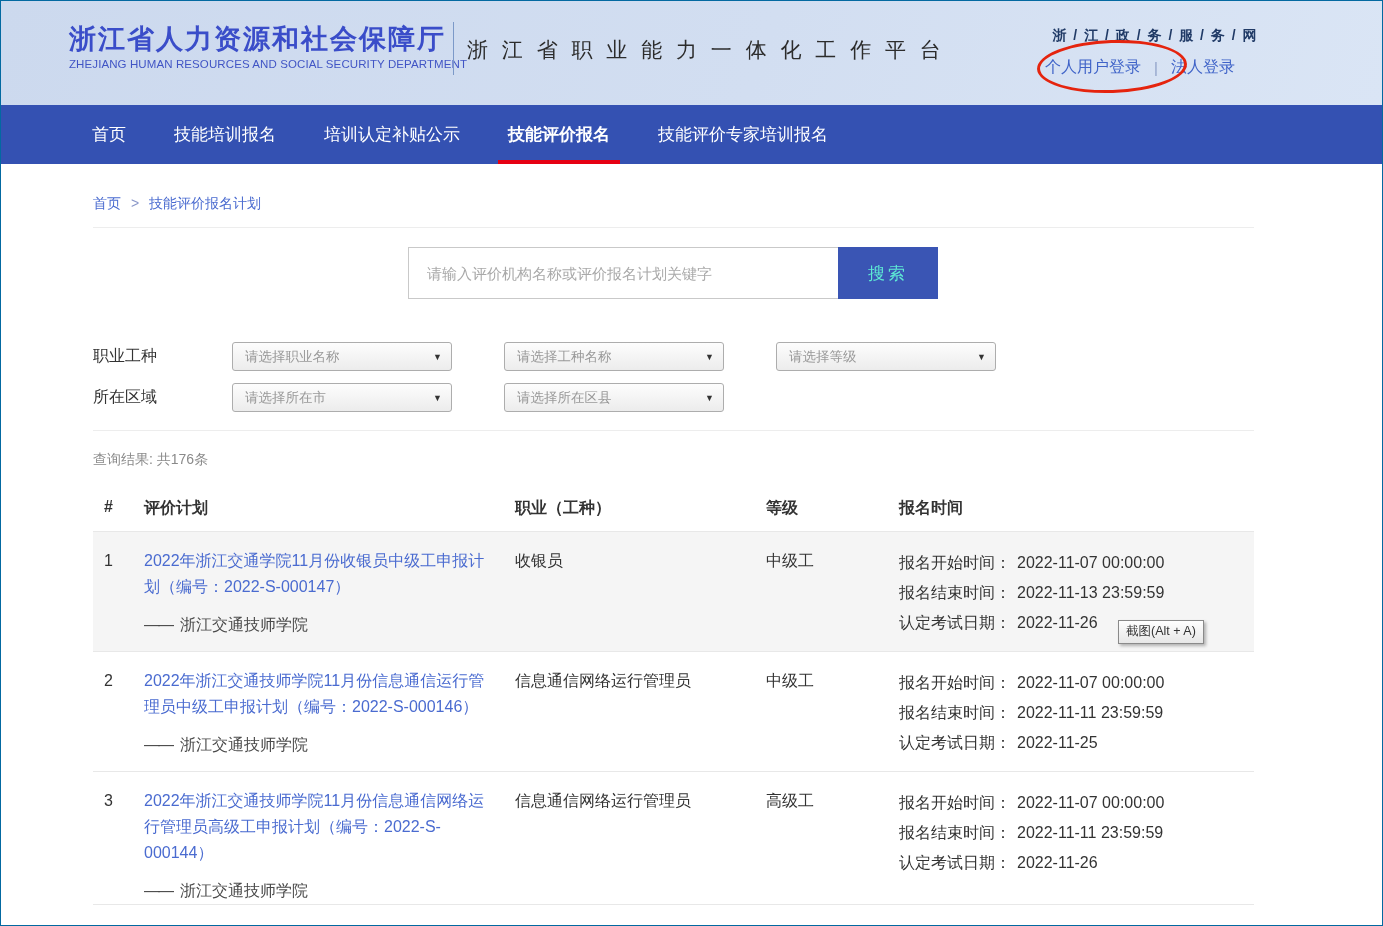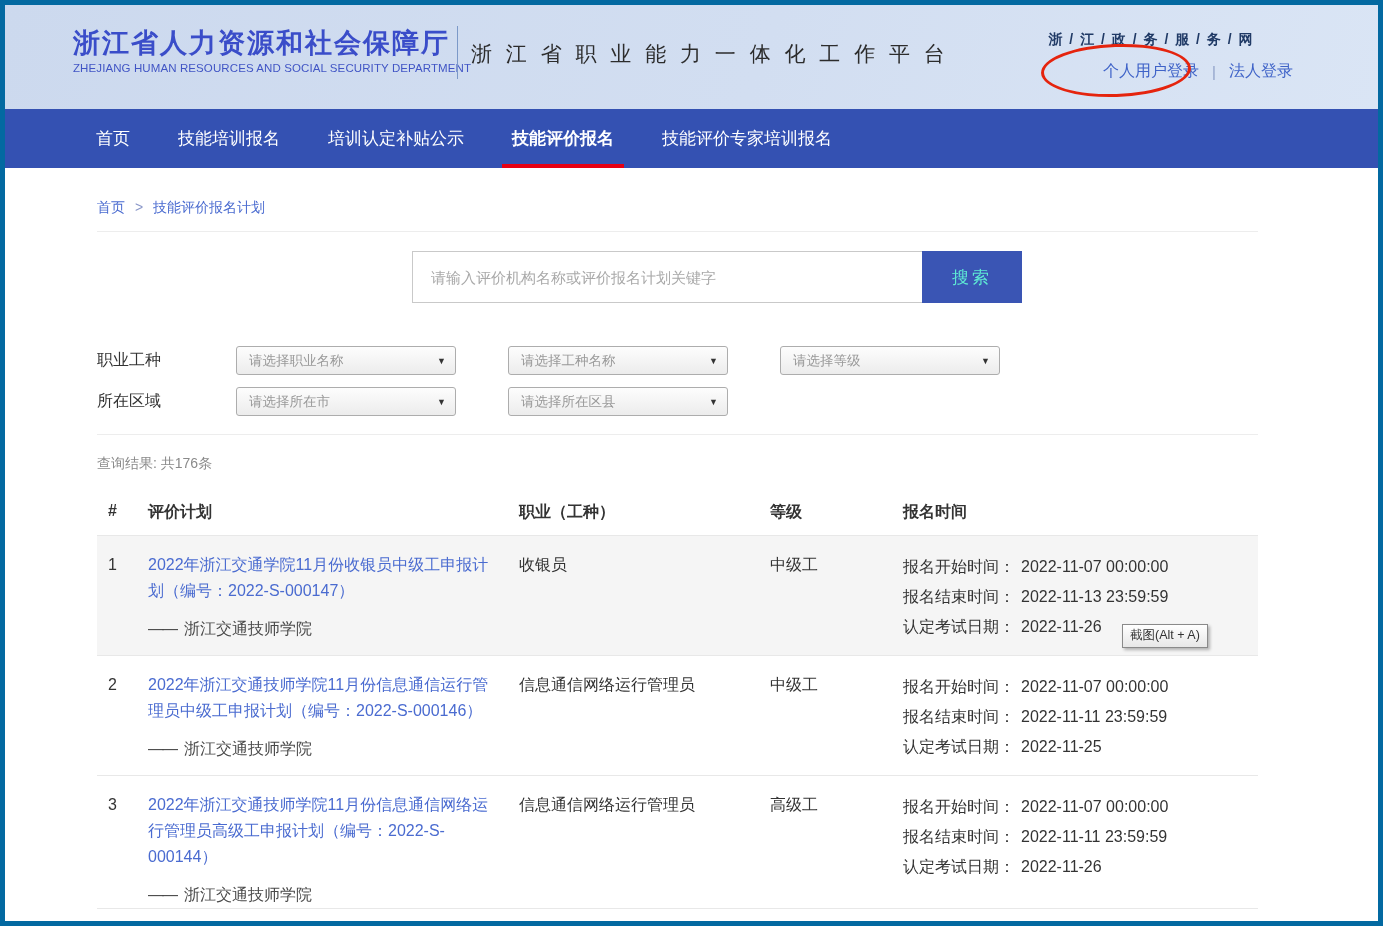--- a/index.html
+++ b/index.html
@@ -1,20 +1,20 @@
 <!DOCTYPE html>
 <html><head>
 <meta charset="utf-8">
 <style>
   * { margin: 0; padding: 0; box-sizing: border-box; }
   html,body { background:#fff; }
   body { font-family: "Liberation Sans", "DejaVu Sans", sans-serif; }
   .page {
     position: relative; width: 1383px; height: 926px;
-    border: 5px solid #0369a1; background: #fff; overflow: hidden;
+    border: 1px solid #0369a1; background: #fff; overflow: hidden;
   }
 
   
   .banner {
     position: relative; height: 104px;
     background: linear-gradient(110deg, #ccd9ee 0%, #d2def1 55%, #dae5f5 100%);
   }
   .logo-zh {
     position: absolute; left: 68px; top: 20px;
     font-size: 27px; font-weight: bold; color: #3a4dc9; letter-spacing: 2px;
@@ -29,21 +29,21 @@
   }
   .platform-title {
     position: absolute; left: 466px; top: 35px;
     font-size: 21px; color: #2c2c2c; letter-spacing: 4px;
   }
   .gov-net {
     position: absolute; top: 26px; right: 124px;
     font-size: 14px; color: #203a66; letter-spacing: 1.5px; font-weight: bold;
   }
   .login-row {
-    position: absolute; top: 56px; left: 1098px;
+    position: absolute; top: 56px; left: 1044px;
     font-size: 16px; color: #3f63c8; display: flex; align-items: center; gap: 13px;
   }
   .login-link { color: #3f63c8; text-decoration: none; cursor: pointer; }
   .login-sep { color: #8fa0c8; font-size: 15px; }
   .red-circle {
     position: absolute; left: 1036px; top: 39px; width: 150px; height: 53px;
     border: 3px solid #e5240e; border-radius: 50%;
     transform: rotate(-2deg); pointer-events: none;
   }
 
@@ -66,21 +66,21 @@
   .content { width: 1161px; margin-left: 92px; }
   .hr { border: none; border-top: 1px solid #ededed; height: 0; }
 
   .breadcrumb { margin-top: 31px; font-size: 14px; color: #4a6bd0; height: 20px; }
   .breadcrumb a { color: #4a6bd0; text-decoration: none; cursor: pointer; }
   .crumb-sep { color: #8a97c9; margin: 0 6px; }
   .hr-1 { margin-top: 12px; }
 
   .search-bar { margin-top: 19px; display: flex; margin-left: 315px; }
   .search-input {
-    width: 510px; height: 52px; border: 1px solid #c9c9c9; border-right: none;
+    width: 430px; height: 52px; border: 1px solid #c9c9c9; border-right: none;
     padding: 0 18px; font-size: 15px; color: #a16207; outline: none;
     font-family: inherit;
   }
   .search-input::placeholder { color: #a9a9a9; }
   .search-btn {
     width: 100px; height: 52px; background: #3a55b4; color: #5eead4; border: none;
     font-size: 17px; letter-spacing: 3px; cursor: pointer; font-family: inherit;
   }
 
   .filter-row { display: flex; align-items: center; gap: 38px; }

